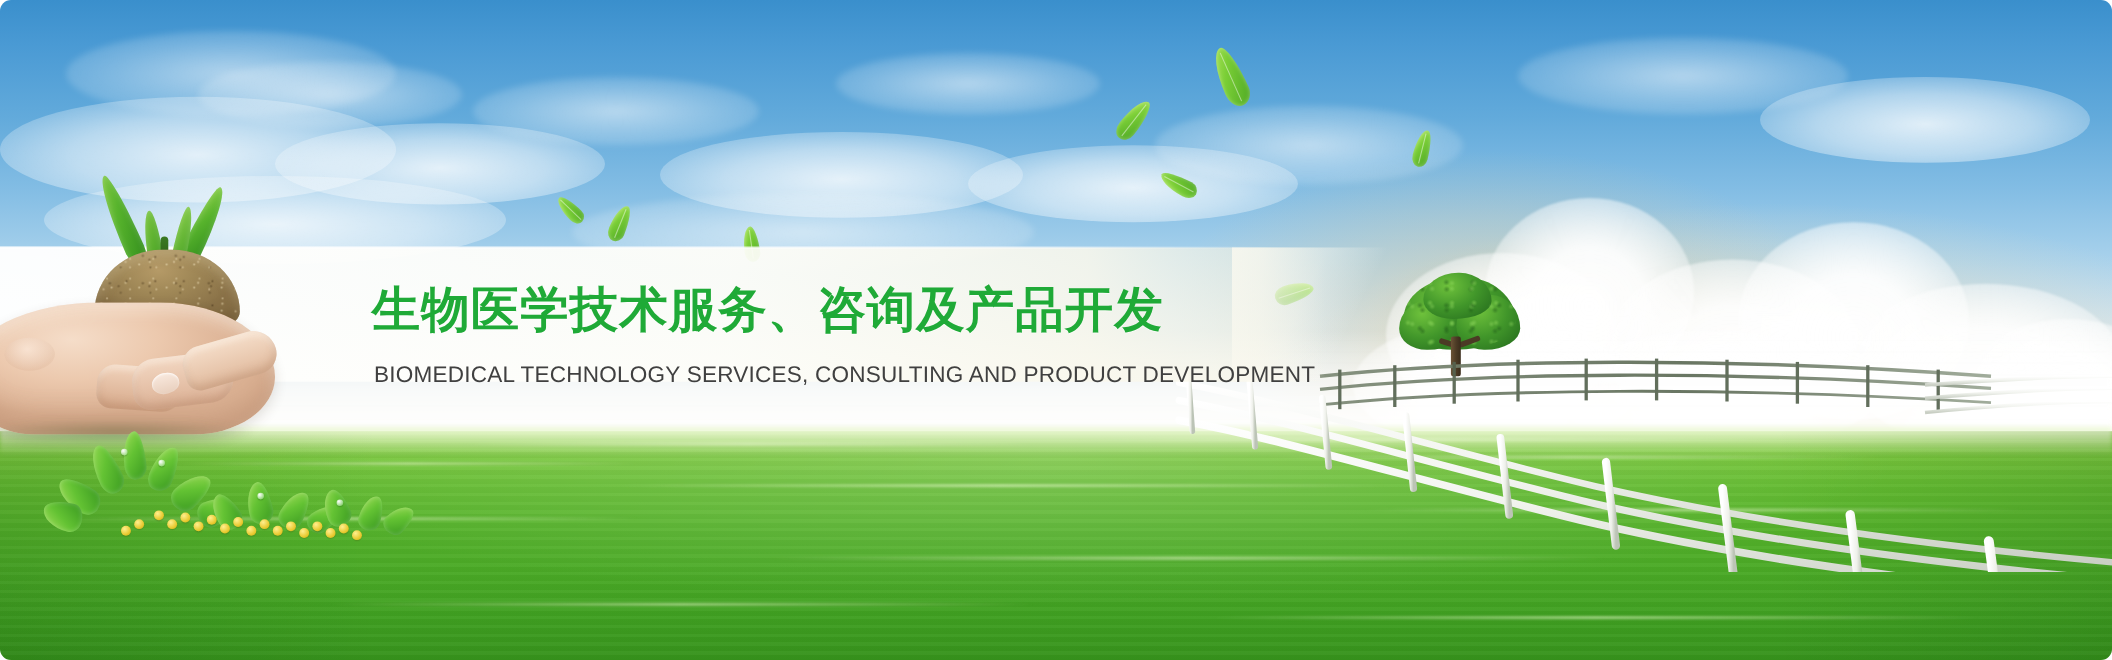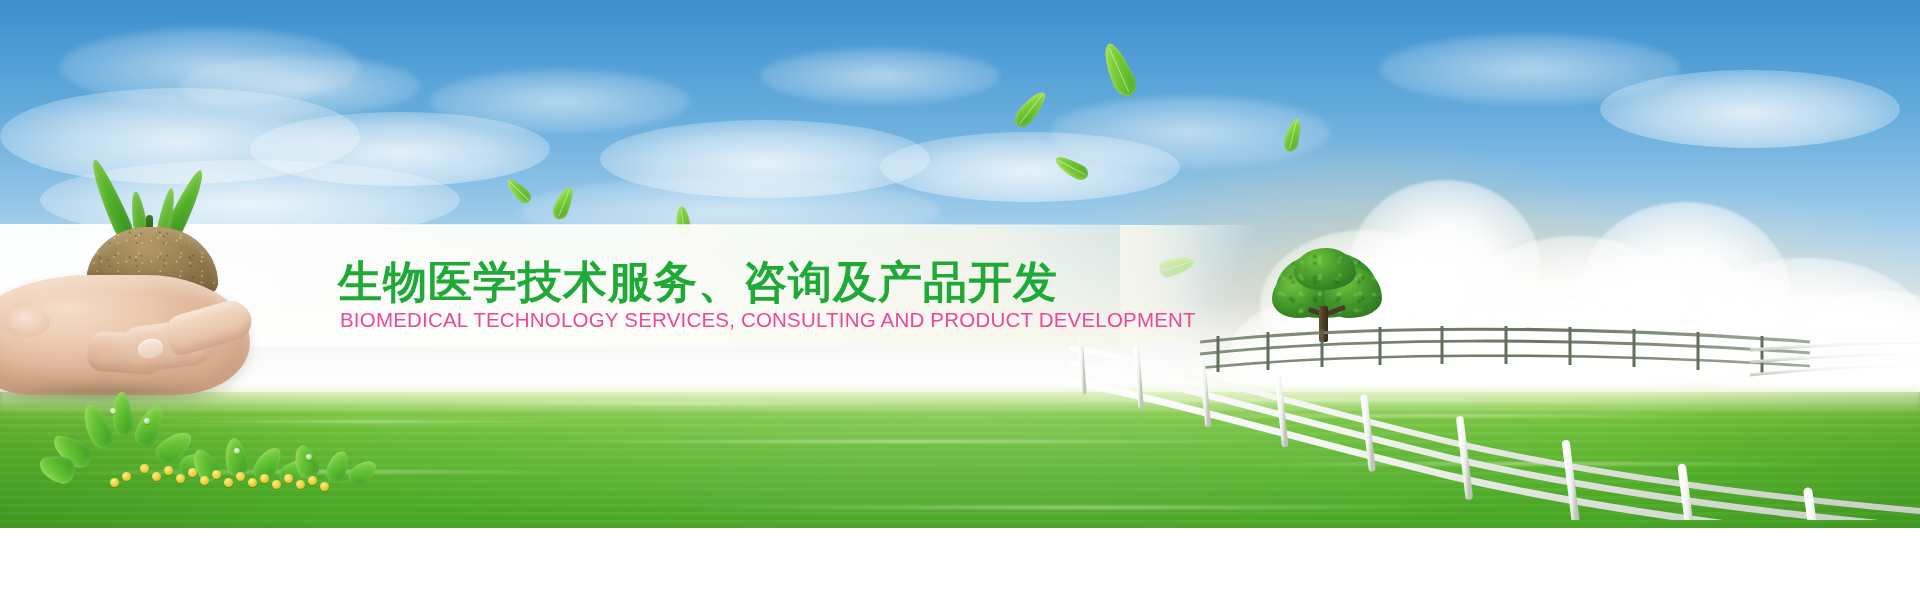--- a/index.html
+++ b/index.html
@@ -1,19 +1,19 @@
 <!DOCTYPE html>
 <html><head>
 <meta charset="utf-8">
 <style>
   * { margin:0; padding:0; box-sizing:border-box; }
   html,body { width:1920px; height:600px; overflow:hidden; background:#fff;
     font-family:"Liberation Sans", sans-serif; }
 
-  .banner { position:relative; width:1920px; height:528px; overflow:hidden; }
+  .banner { position:relative; width:1920px; height:600px; overflow:hidden;border-radius:10px; }
 
   
   .sky { position:absolute; left:0; top:0; width:1920px; height:410px;
     background:
       linear-gradient(to bottom,
         #3a8fcc 0%, #4a9ad4 10%, #62aadb 26%, #83bde4 42%,
         #a9d2ec 58%, #cfe4f2 72%, #e8eff1 84%, #f4f2e9 94%, #f7f3e4 100%);
   }
   
   .sky-warm { position:absolute; right:0; top:120px; width:1100px; height:290px;
@@ -83,22 +83,22 @@
       rgba(252,250,240,.45) 38%, rgba(255,255,255,0) 62%); }
   .panel-topline { position:absolute; left:0; top:224px; width:1160px; height:2px;
     background:linear-gradient(to right, rgba(255,255,255,.9),
       rgba(255,255,255,.55) 80%, rgba(255,255,255,0)); }
 
   
   .headline { position:absolute; left:338px; top:256px; width:660px;
     font-size:44px; font-weight:bold; letter-spacing:1px; color:#1faa37;
     line-height:52px; white-space:nowrap;
     text-shadow:0 1px 0 rgba(255,255,255,.6); }
-  .subline { position:absolute; left:340px; top:307px; width:700px;
-    font-size:20.5px; font-weight:500; letter-spacing:.2px; color:#ec4899;
+  .subline { position:absolute; left:340px; top:328px; width:700px;
+    font-size:20.5px; font-weight:500; letter-spacing:.2px; color:#404040;
     line-height:26px; white-space:nowrap; }
 
   
   .hand-wrap { position:absolute; left:-30px; top:215px; width:300px; height:200px; }
   .palm { position:absolute; left:0; top:60px; width:280px; height:120px;
     border-radius:140px 120px 86px 70px / 70px 78px 60px 54px;
     background:
       radial-gradient(ellipse 150px 70px at 34% 28%, #f5ddc9 0%, #ecc9ae 52%, #dcb294 100%),
       linear-gradient(to bottom, #f2d6c0, #d9ab8c);
     box-shadow: inset 0 -16px 24px rgba(150,100,70,.30),

